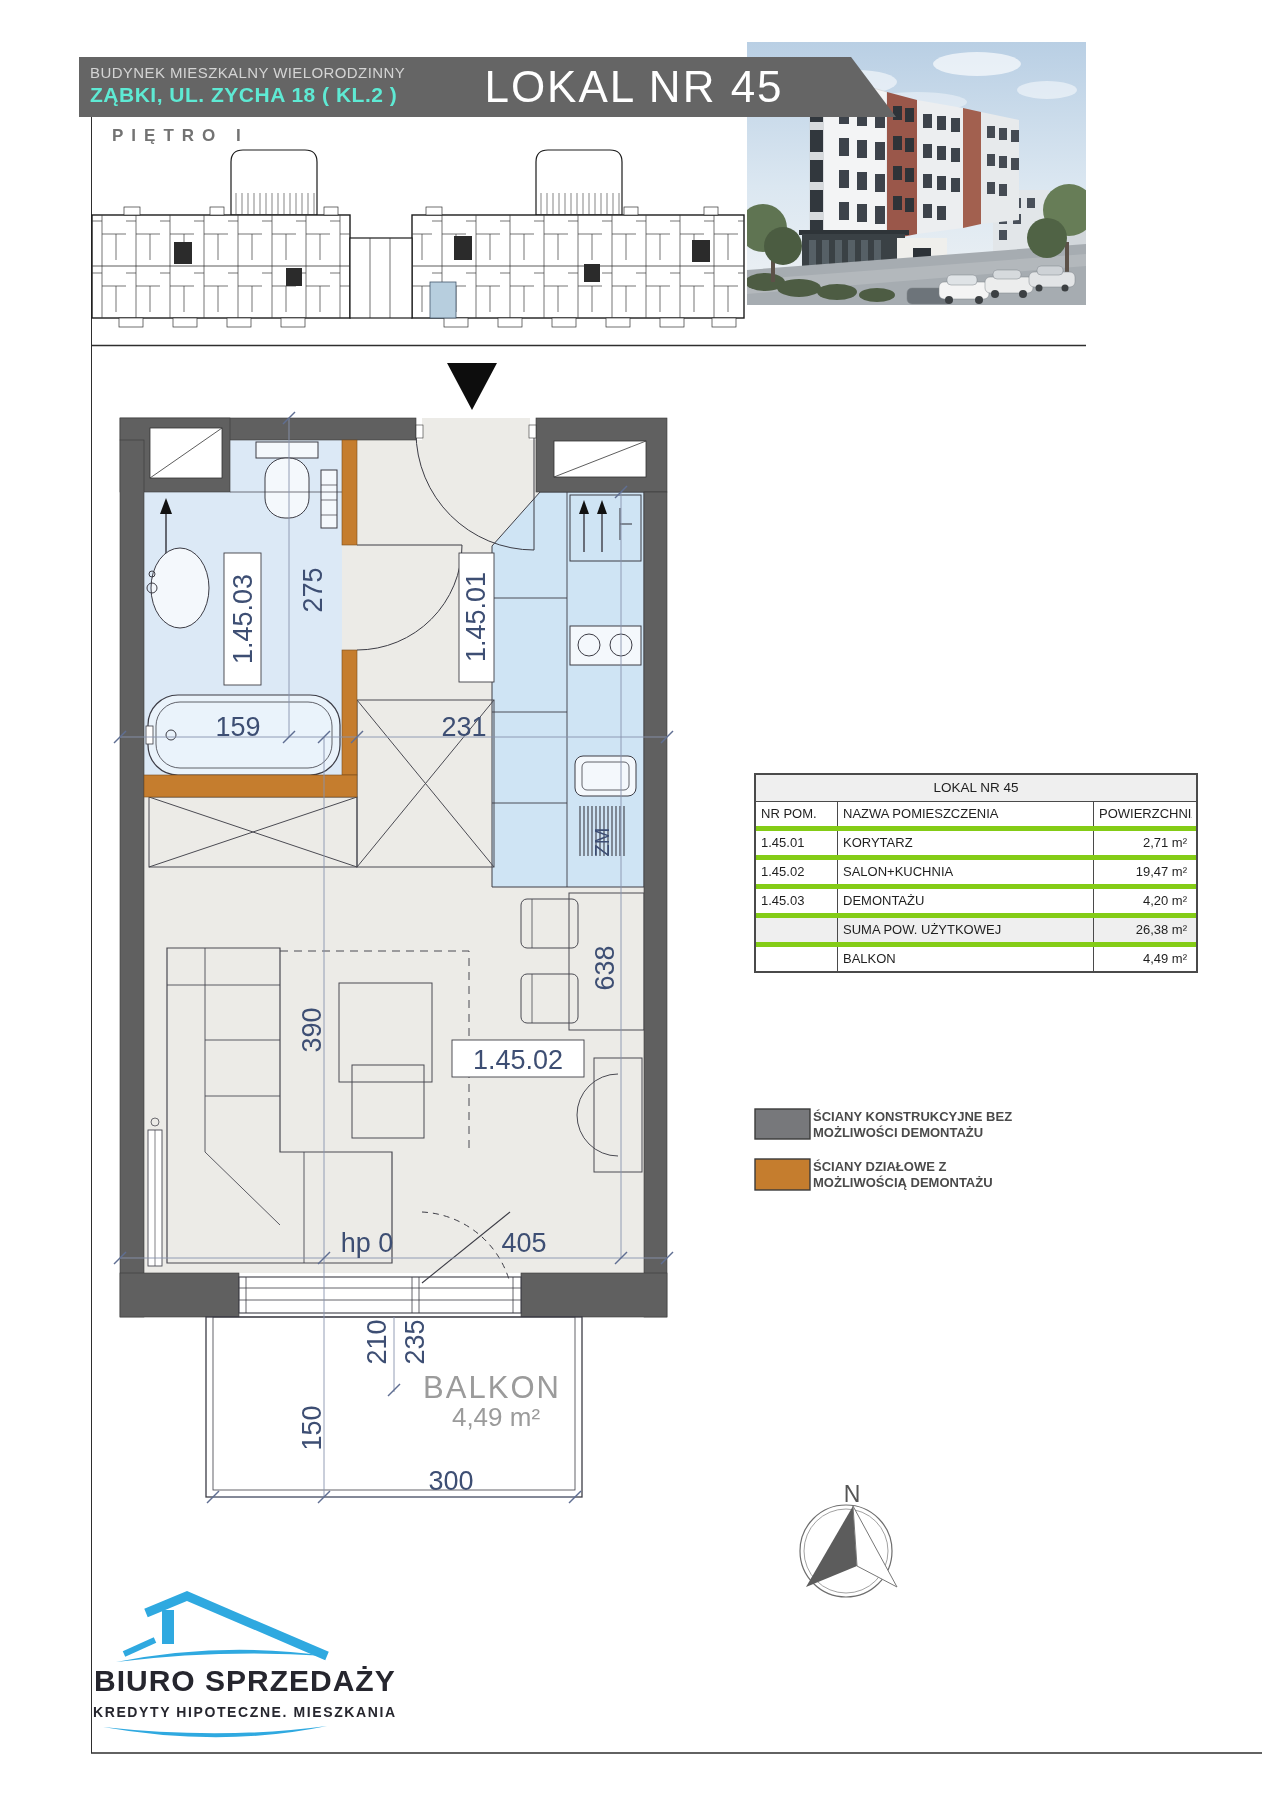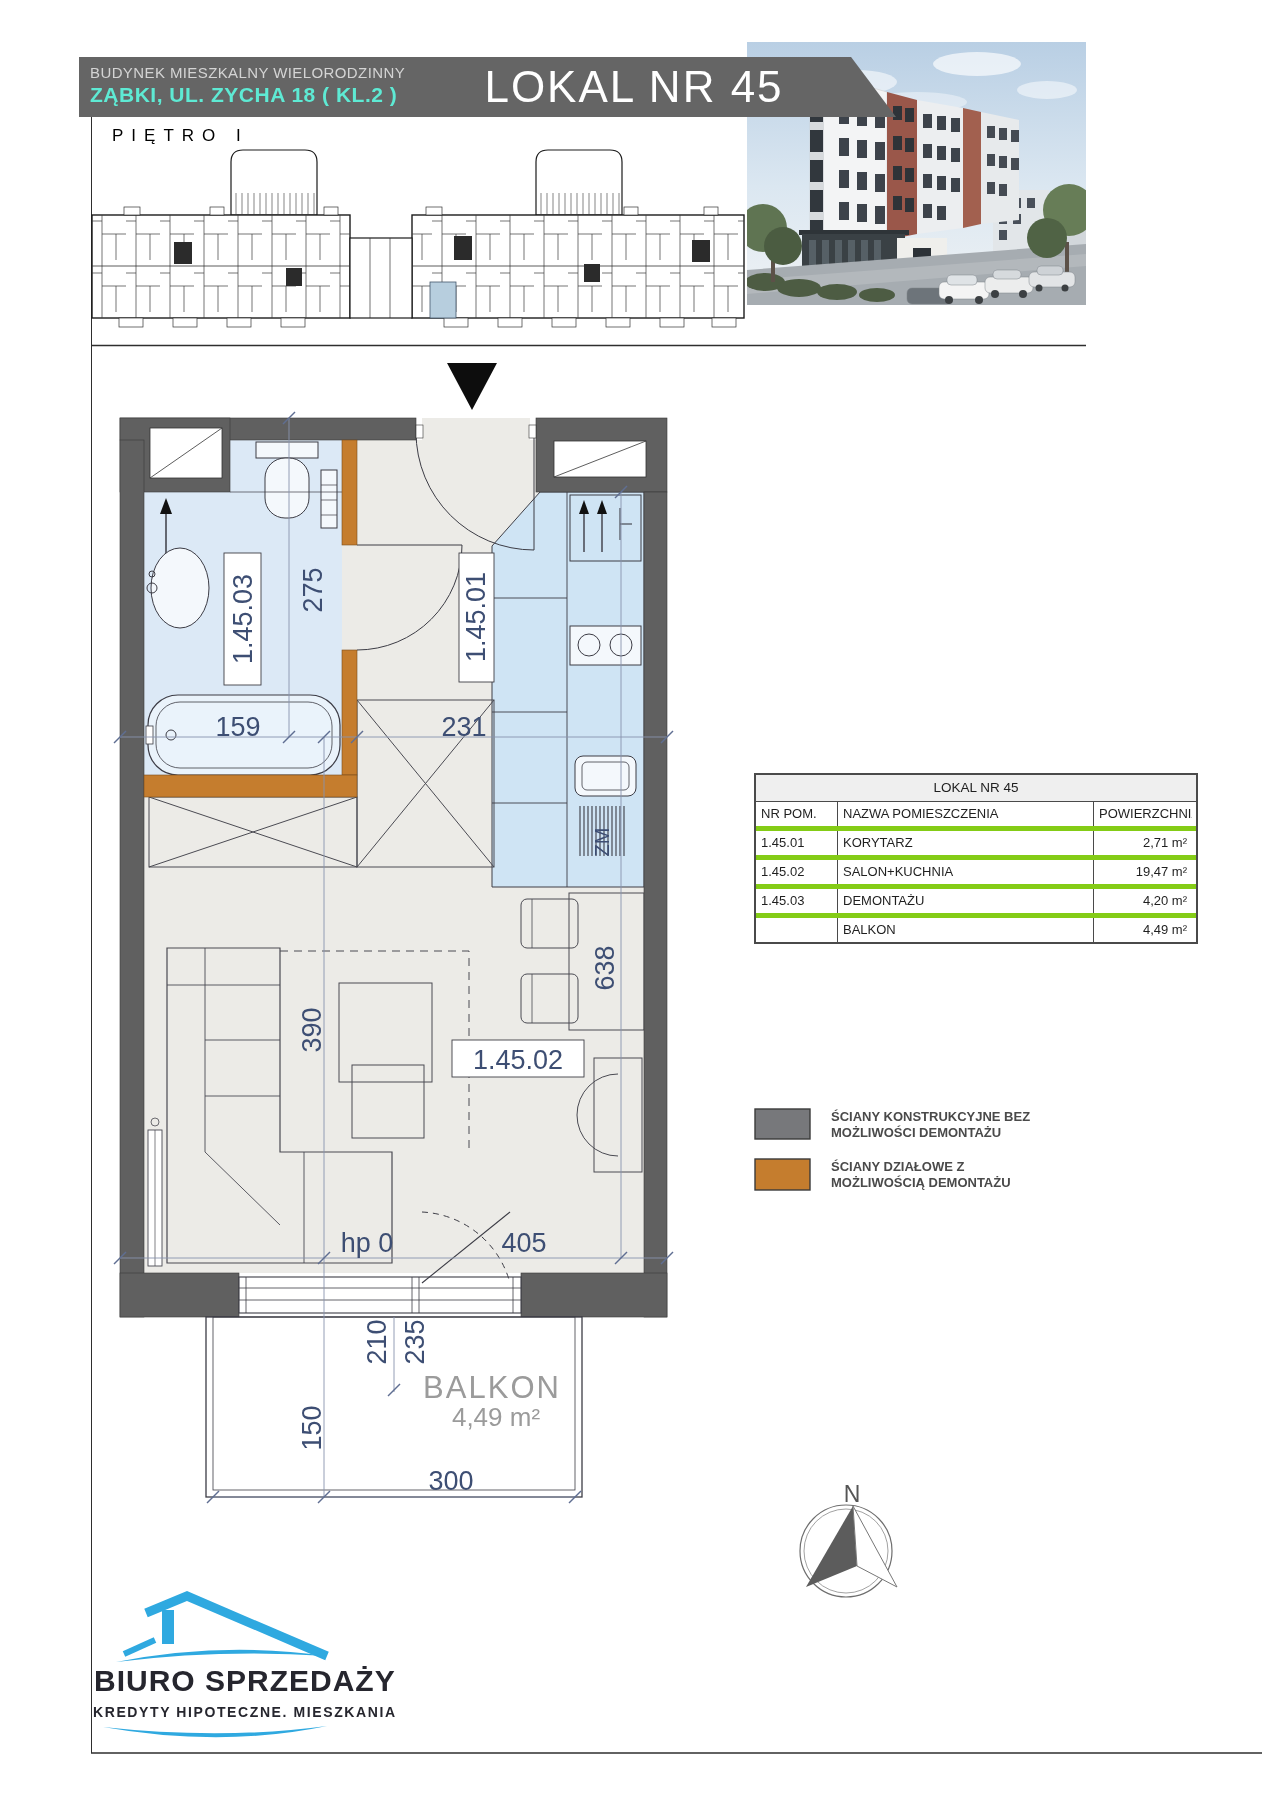--- a/index.html
+++ b/index.html
@@ -6,42 +6,42 @@
   .page{position:relative;width:1280px;height:1810px;background:#ffffff;
         font-family:"Liberation Sans",sans-serif;overflow:hidden;margin-left:24px;}
 
   
   .header-bar{position:absolute;left:55px;top:57px;width:817px;height:60px;background:#656565;
               clip-path:polygon(0 0,94.5% 0,100% 100%,0 100%);z-index:30;}
   .h-line1{position:absolute;left:11px;top:7px;font-size:15px;color:#d4d4d4;letter-spacing:.4px;white-space:nowrap;}
   .h-line2{position:absolute;left:11px;top:26px;font-size:21px;font-weight:bold;color:#5eead4;letter-spacing:.5px;white-space:nowrap;}
   .unit-title{position:absolute;left:400px;top:62px;width:420px;text-align:center;font-size:44px;color:#ffffff;
               letter-spacing:2px;z-index:31;white-space:nowrap;}
-  .floor-label{position:absolute;left:88px;top:126px;font-size:17px;font-weight:normal;letter-spacing:8px;
-               color:#000000;z-index:5;white-space:nowrap;}
+  .floor-label{position:absolute;left:88px;top:126px;font-size:17px;font-weight:bold;letter-spacing:8px;
+               color:#737373;z-index:5;white-space:nowrap;}
 
   
   .photo-wrap{position:absolute;left:723px;top:42px;width:339px;height:263px;z-index:20;}
 
   
   .drawing{position:absolute;left:0;top:0;z-index:10;}
 
   
   .area-table{position:absolute;left:730px;top:773px;width:440px;border:2px solid #4a4a4a;background:#fff;
               font-size:13px;color:#1f1f1f;z-index:40;}
   .t-title{height:26px;line-height:26px;text-align:center;background:#efefef;border-bottom:1px solid #4a4a4a;font-size:13.5px;}
   .t-row{display:grid;grid-template-columns:82px 256px 98px;height:24px;line-height:24px;border-bottom:5px solid #84cc16;}
   .t-row:last-child{border-bottom:none;}
   .t-row>div{padding:0 5px;border-right:1px solid #4a4a4a;overflow:hidden;white-space:nowrap;}
   .t-row>div:last-child{border-right:none;}
   .t-sum{background:#efefef;}
   .num{text-align:right;}
 
   
-  .legend-item{position:absolute;display:flex;gap:20px;z-index:40;}
+  .legend-item{position:absolute;display:flex;gap:2px;z-index:40;}
   .legend-item svg{flex:0 0 auto;}
   .legend-text{font-size:13px;font-weight:bold;color:#4a4a4a;line-height:16px;padding-top:1px;white-space:nowrap;}
 
   
   .logo-title{position:absolute;left:70px;top:1664px;font-size:30px;font-weight:bold;color:#26262e;
               letter-spacing:1px;z-index:40;white-space:nowrap;}
   .logo-sub{position:absolute;left:69px;top:1704px;font-size:14px;font-weight:bold;color:#26262e;
             letter-spacing:1.6px;z-index:40;white-space:nowrap;}
   .footer-bar{position:absolute;left:308px;top:1701px;width:930px;height:51px;background:#3d4f7c;
               clip-path:polygon(44px 0,100% 0,100% 100%,0 100%);z-index:40;}
@@ -490,20 +490,25 @@
     <div class="t-row">
       <div>1.45.02</div>
       <div>SALON+KUCHNIA</div>
       <div class="num">19,47 m²</div>
     </div>
     <div class="t-row">
       <div>1.45.03</div>
       <div>DEMONTAŻU</div>
       <div class="num">4,20 m²</div>
     </div>
+    <div class="t-row t-sum">
+      <div></div>
+      <div>SUMA POW. UŻYTKOWEJ</div>
+      <div class="num">26,38 m²</div>
+    </div>
     <div class="t-row">
       <div></div>
       <div>BALKON</div>
       <div class="num">4,49 m²</div>
     </div>
   </div>
 
   <div class="legend-item" style="left:730px;top:1108px;">
     <svg width="57" height="32">
       <rect x="1" y="1" width="55" height="30" stroke="#3b3b3b" stroke-width="1.4" fill="#77787B"></rect>

